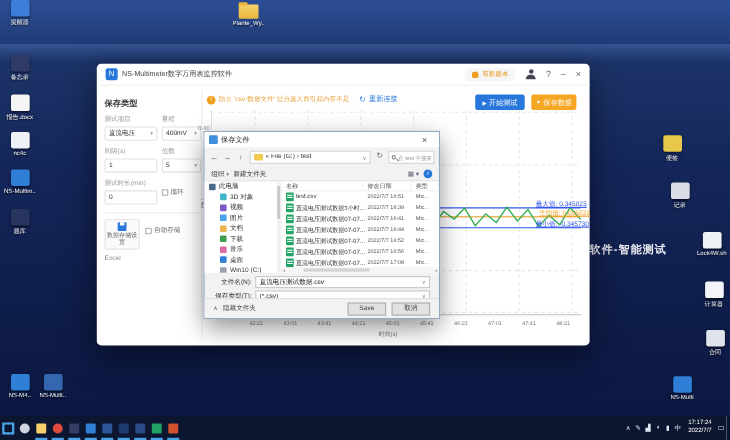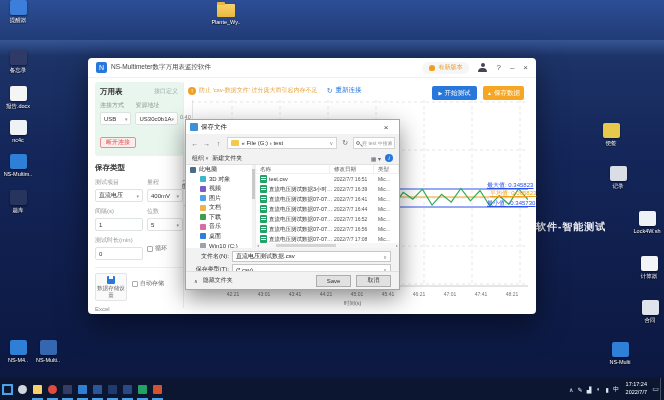--- a/index.html
+++ b/index.html
@@ -211,38 +211,20 @@
         <span>有新版本</span>
       </div>
       <div class="person"></div>
       <div class="wc">?</div>
       <div class="wc">–</div>
       <div class="wc">×</div>
     </div>
   </div>
 
   <div class="sidebar">
-    <div class="gpanel">
-      <div class="sec-title"><span>万用表</span><span class="sec-link">接口定义</span></div>
-      <div class="frow">
-        <div class="fcol1">
-            <div class="flabel">连接方式</div>
-          <div class="sel">
-              <span>USB</span>
-            </div>
-          </div>
-        <div class="fcol2">
-            <div class="flabel">资源地址</div>
-          <div class="sel">
-              <span>US30c0b1A</span>
-            </div>
-          </div>
-      </div>
-      <div class="btn-disc">断开连接</div>
-    </div>
 
     <div class="param">
       <div class="sec-title">保存类型</div>
       <div class="frow">
         <div class="fcol2">
             <div class="plabel">测试项目</div>
           <div class="sel">
               <span>直流电压</span>
             </div>
           </div>

